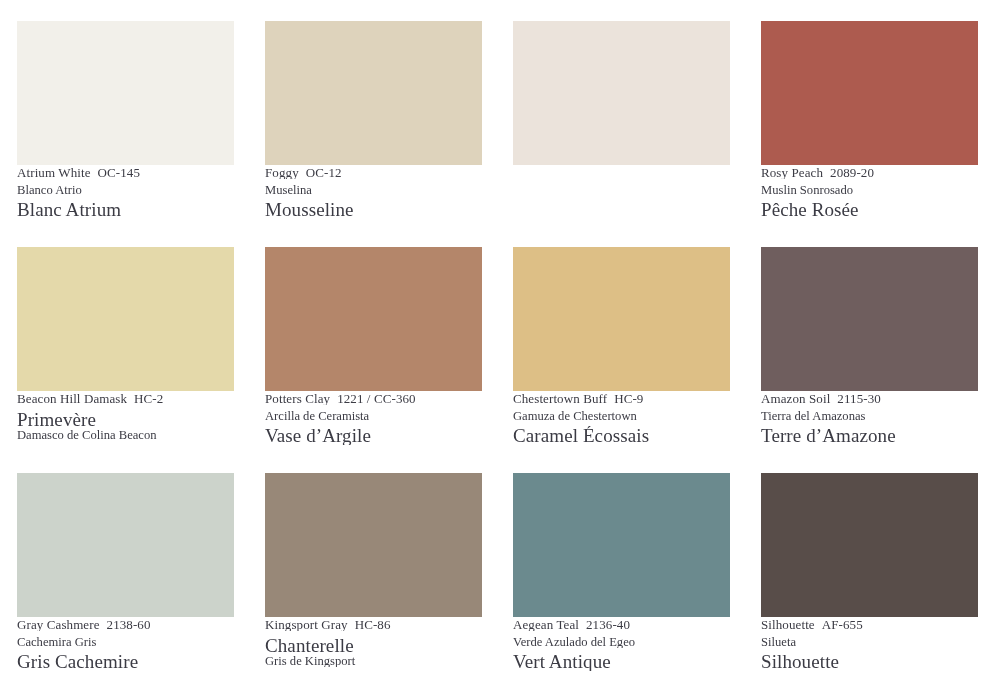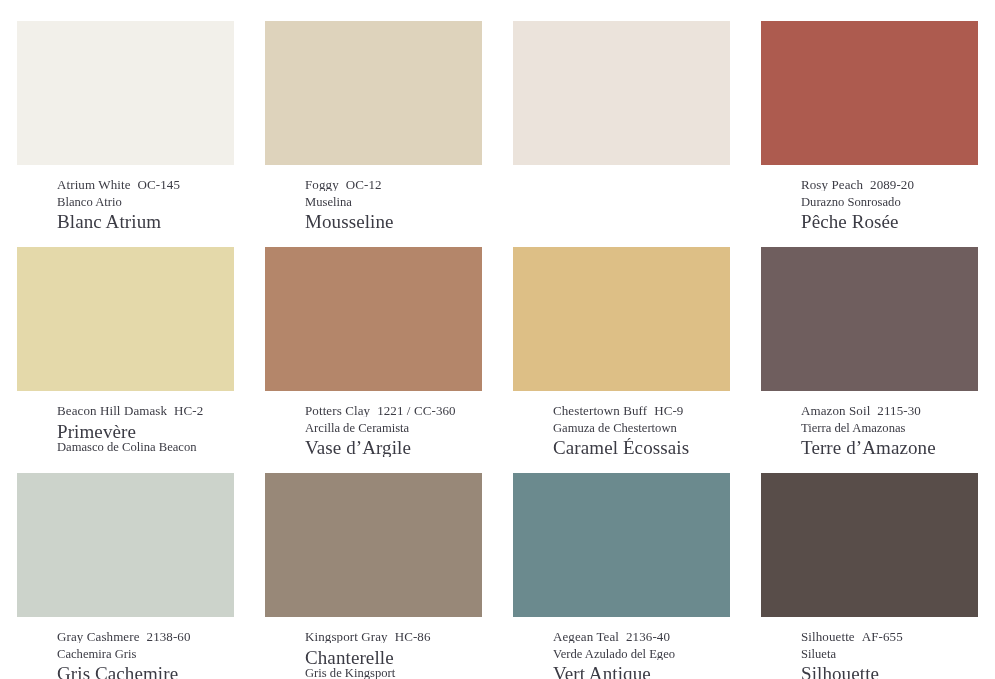--- a/index.html
+++ b/index.html
@@ -36,23 +36,22 @@
     position: relative;
   }
 
   .swatch-chip {
     width: 217px;
     height: 144px;
     display: block;
   }
 
   .swatch-labels {
-    padding-top: 13px;
+    padding-top: 1px;
     line-height: 1.0;
-    margin-left: 40px;
   }
 
   .label-line {
     display: block;
     white-space: nowrap;
     overflow: hidden;
   }
 
   .label-en {
     font-size: 13.0px;
@@ -97,21 +96,21 @@
         <div class="label-line label-fr">Mousseline</div>
       </div>
     </div>
     <div class="swatch-card">
       <div class="swatch-chip" style="background: rgb(235, 227, 219);"></div>
     </div>
     <div class="swatch-card">
       <div class="swatch-chip" style="background: rgb(173, 91, 79);"></div>
       <div class="swatch-labels">
         <div class="label-line label-en"><span>Rosy Peach</span><span class="color-code">2089-20</span></div>
-        <div class="label-line label-es">Durazno Sonrosado</div>
+        <div class="label-line label-es">Muslin Sonrosado</div>
         <div class="label-line label-fr">Pêche Rosée</div>
       </div>
     </div>
     <div class="swatch-card">
       <div class="swatch-chip" style="background: rgb(228, 217, 170);"></div>
       <div class="swatch-labels">
         <div class="label-line label-en"><span>Beacon Hill Damask</span><span class="color-code">HC-2</span></div>
         <div class="label-line label-fr">Primevère</div>
         <div class="label-line label-es">Damasco de Colina Beacon</div>
       </div>

